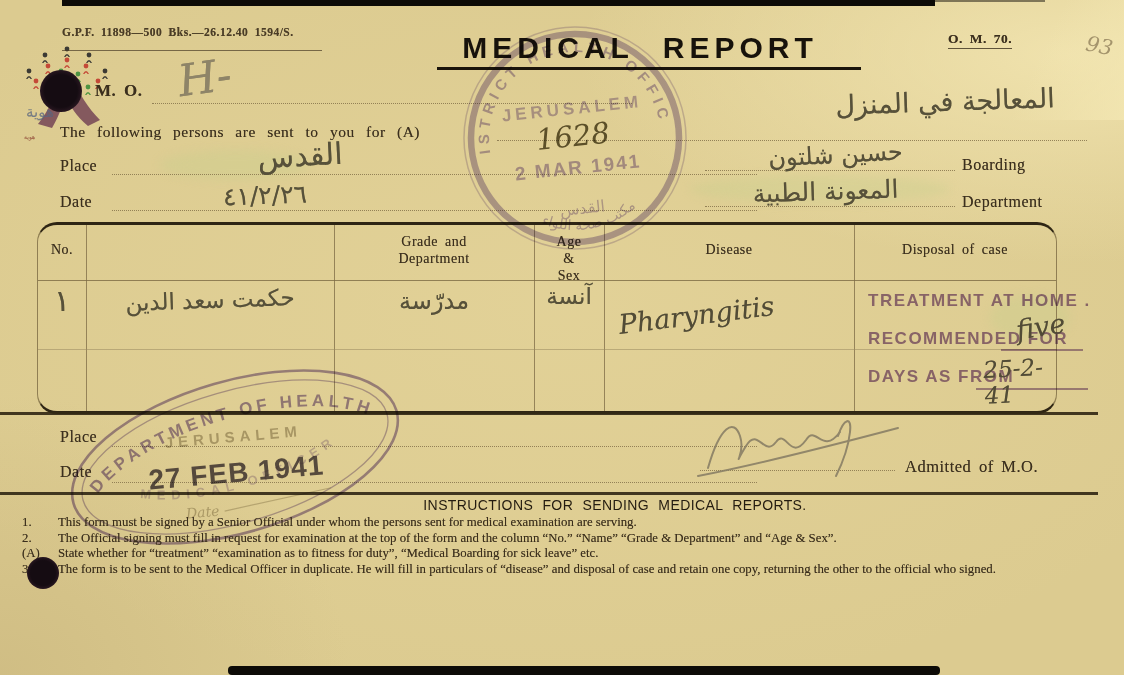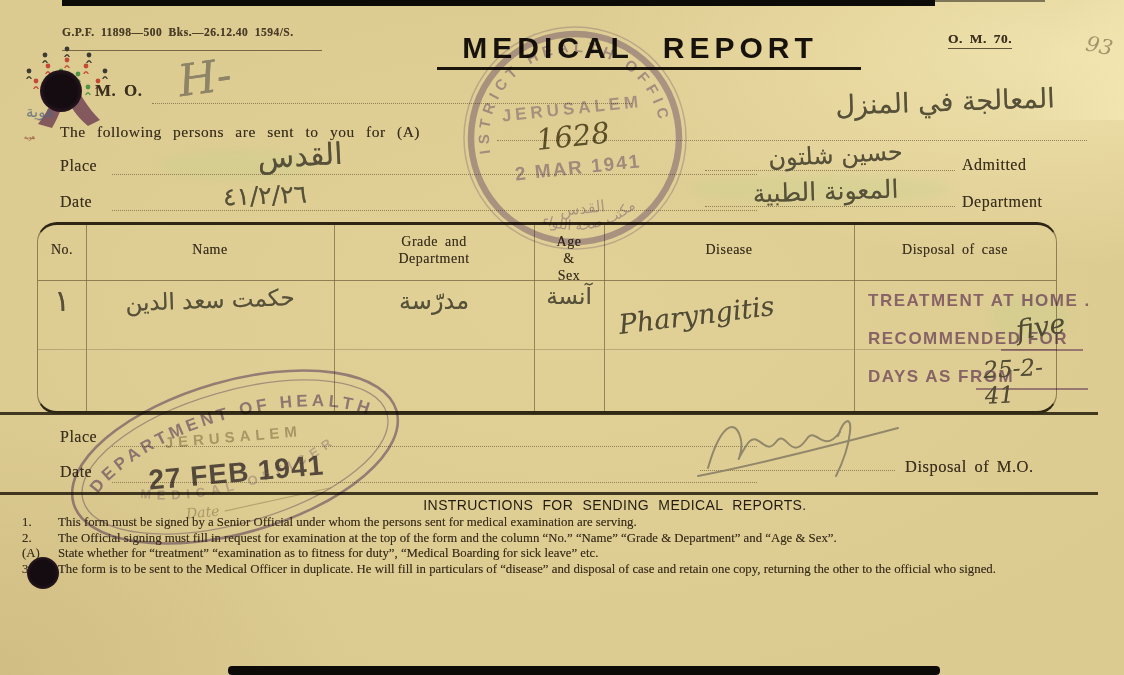--- a/index.html
+++ b/index.html
@@ -99,36 +99,35 @@
   <div class="abs dotted" style="left:112px;top:174px;width:645px;"></div>
   <div class="abs arabic" style="left:180px;top:138px;width:240px;text-align:center;font-size:30px;transform:rotate(-3deg);">القدس</div>
 
   <div class="abs label" style="left:60px;top:193px;font-size:16px;">Date</div>
   <div class="abs dotted" style="left:112px;top:210px;width:645px;"></div>
   <div class="abs arabic" style="left:150px;top:181px;width:230px;text-align:center;font-size:25px;transform:rotate(-2deg);">٤١/٢/٢٦</div>
 
   <div class="abs arabic" style="left:790px;top:86px;width:310px;text-align:center;font-size:27px;transform:rotate(-2deg);">المعالجة في المنزل</div>
   <div class="abs dotted" style="left:705px;top:170px;width:250px;"></div>
   <div class="abs arabic" style="left:718px;top:141px;width:235px;text-align:center;font-size:24px;transform:rotate(-3deg);">حسين شلتون</div>
-  <div class="abs label" style="left:962px;top:156px;font-size:16px;">Admitted</div>
+  <div class="abs label" style="left:962px;top:156px;font-size:16px;">Boarding</div>
   <div class="abs dotted" style="left:705px;top:206px;width:250px;"></div>
   <div class="abs arabic" style="left:698px;top:177px;width:255px;text-align:center;font-size:25px;transform:rotate(-2deg);">المعونة الطبية</div>
   <div class="abs label" style="left:962px;top:193px;font-size:16px;">Department</div>
 
   <div class="abs" style="left:37px;top:222px;width:1018px;height:186px;border-top:3px solid #2e2514;border-bottom:3px solid #2e2514;border-left:1px solid rgba(124,106,68,.8);border-right:1px solid rgba(124,106,68,.8);border-radius:20px;">
     <div class="abs vline" style="left:48px;top:0;height:186px;"></div>
     <div class="abs vline" style="left:296px;top:0;height:186px;"></div>
     <div class="abs vline" style="left:496px;top:0;height:186px;"></div>
     <div class="abs vline" style="left:566px;top:0;height:186px;"></div>
     <div class="abs vline" style="left:816px;top:0;height:186px;"></div>
     <div class="abs" style="left:0;top:55px;width:1018px;height:1px;background:#7c6a44;opacity:.8;"></div>
     <div class="abs" style="left:0;top:124px;width:1018px;height:1px;background:#9b8a60;opacity:.55;"></div>
 
     <div class="abs label hdr" style="left:0;top:16px;width:48px;">No.</div>
-    <div class="abs label hdr" style="left:48px;top:16px;width:248px;">Name</div>
     <div class="abs label hdr" style="left:341px;top:8px;width:110px;">Grade and Department</div>
     <div class="abs label hdr" style="left:511px;top:8px;width:40px;">Age &amp; Sex</div>
     <div class="abs label hdr" style="left:566px;top:16px;width:250px;">Disease</div>
     <div class="abs label hdr" style="left:816px;top:16px;width:202px;">Disposal of case</div>
 
     <div class="abs arabic" style="left:0;top:58px;width:48px;text-align:center;font-size:30px;">١</div>
     <div class="abs arabic" style="left:48px;top:62px;width:248px;text-align:center;font-size:23px;transform:rotate(-2deg);">حكمت سعد الدين</div>
     <div class="abs arabic" style="left:296px;top:62px;width:200px;text-align:center;font-size:24px;">مدرّسة</div>
     <div class="abs arabic" style="left:496px;top:58px;width:70px;text-align:center;font-size:23px;">آنسة</div>
     <div class="abs hand" style="left:580px;top:70px;width:230px;font-size:27px;transform:rotate(-7deg);">Pharyngitis</div>
@@ -164,21 +163,21 @@
   </svg>
 
   <div class="abs hline" style="left:0;top:412px;width:1098px;"></div>
   <div class="abs hline" style="left:0;top:492px;width:1098px;"></div>
 
   <div class="abs label" style="left:60px;top:428px;font-size:16px;">Place</div>
   <div class="abs dotted" style="left:112px;top:446px;width:645px;"></div>
   <div class="abs label" style="left:60px;top:463px;font-size:16px;">Date</div>
   <div class="abs dotted" style="left:112px;top:482px;width:645px;"></div>
   <div class="abs dotted" style="left:700px;top:470px;width:195px;"></div>
-  <div class="abs label" style="left:905px;top:457px;font-size:16.5px;">Disposal of M.O.</div>
+  <div class="abs label" style="left:905px;top:457px;font-size:16.5px;">Admitted of M.O.</div>
 
   <svg class="abs" style="left:690px;top:406px;" width="230" height="85" viewBox="0 0 230 85">
     <g fill="none" stroke="#8a8066" stroke-width="2" opacity=".9" stroke-linecap="round">
       <path d="M18,62 C30,20 44,12 50,30 C56,48 40,66 56,40 C68,20 74,52 86,36 C96,22 100,56 116,34 C126,18 132,50 150,26"></path>
       <path d="M8,70 C70,58 140,40 208,22"></path>
       <path d="M148,30 C154,12 162,10 160,26 C158,44 150,62 146,70"></path>
     </g>
   </svg>
 
   <svg class="abs stamp-svg" style="left:48px;top:370px;" width="375" height="175" viewBox="0 0 375 175">

